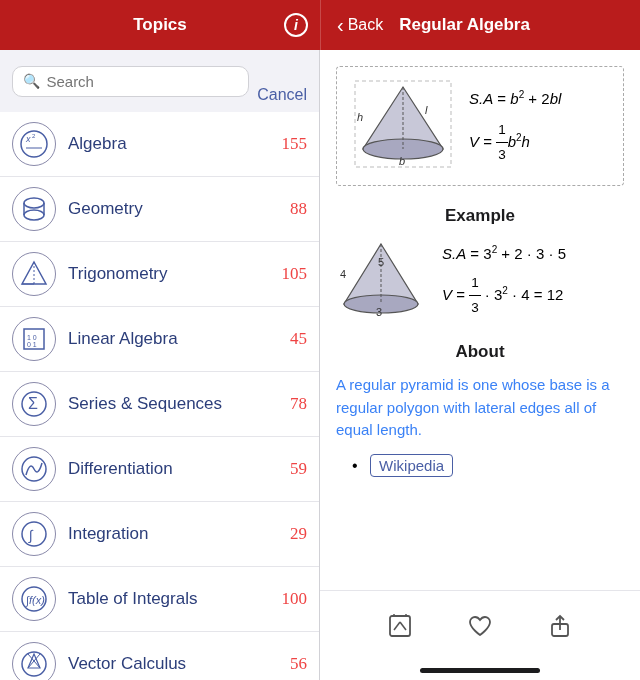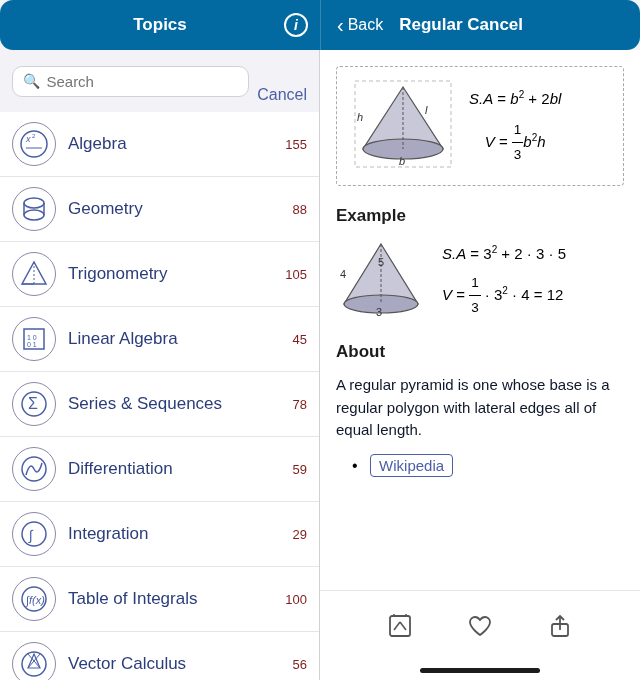--- a/index.html
+++ b/index.html
@@ -8,26 +8,25 @@
       width: 640px;
       height: 680px;
       display: flex;
       flex-direction: column;
       overflow: hidden;
       background: #f2f2f7;
     }
 
     
     .header {
-      background: #0369a1;
+      background: #b91c1c;
       display: flex;
       flex-direction: row;
       height: 50px;
       flex-shrink: 0;
-      border-radius: 13px;
     }
     .left-panel-header {
       width: 320px;
       display: flex;
       align-items: center;
       justify-content: center;
       position: relative;
       padding: 0 12px;
     }
     .left-panel-header .title {
@@ -160,22 +159,23 @@
     .topic-icon svg {
       width: 32px;
       height: 32px;
     }
     .topic-name {
       flex: 1;
       font-size: 17px;
       color: #2c3e7a;
     }
     .topic-count {
-      font-size: 13px;
-      color: #7f1d1d;
+      font-size: 17px;
+      color: #ef4444;
+      font-family: Liberation Serif, serif;
     }
 
     
     .right-panel {
       flex: 1;
       background: white;
       display: flex;
       flex-direction: column;
       overflow: hidden;
     }
@@ -193,47 +193,47 @@
       align-items: center;
       gap: 16px;
       margin-bottom: 20px;
     }
     .formula-diagram {
       flex-shrink: 0;
     }
     .formula-text {
       font-size: 16px;
       line-height: 1.8;
-      text-align: center;
     }
 
     .section-label {
       font-size: 17px;
       font-weight: 600;
       color: #1c1c1e;
       margin-bottom: 12px;
+      text-align: center;
     }
 
     .example-box {
       display: flex;
       align-items: center;
       gap: 16px;
       margin-bottom: 20px;
     }
     .example-diagram {
       flex-shrink: 0;
     }
     .example-math {
       font-size: 15px;
       line-height: 1.8;
     }
 
     .about-text {
       font-size: 15px;
-      color: #0f172a;
+      color: #3b82f6;
       line-height: 1.5;
       margin-bottom: 12px;
     }
     .wiki-link {
       color: #4a5fa5;
       border: 1.5px solid #4a5fa5;
       border-radius: 4px;
       padding: 2px 8px;
       font-size: 15px;
       display: inline-block;
@@ -292,21 +292,21 @@
 <div class="header">
   <div class="left-panel-header">
     <span class="title">Topics</span>
     <div class="info-btn">i</div>
   </div>
   <div class="right-panel-header">
     <div class="back-btn">
       <span class="chevron">‹</span>
       <span>Back</span>
     </div>
-    <span class="page-title">Regular Cancel</span>
+    <span class="page-title">Regular Algebra</span>
   </div>
 </div>
 
 <div class="main">
 
   <div class="left-panel">
     <div class="search-bar">
       <div class="search-input-wrap">
         <span class="search-icon-glyph">🔍</span>
         <input type="text" placeholder="Search" style="">

